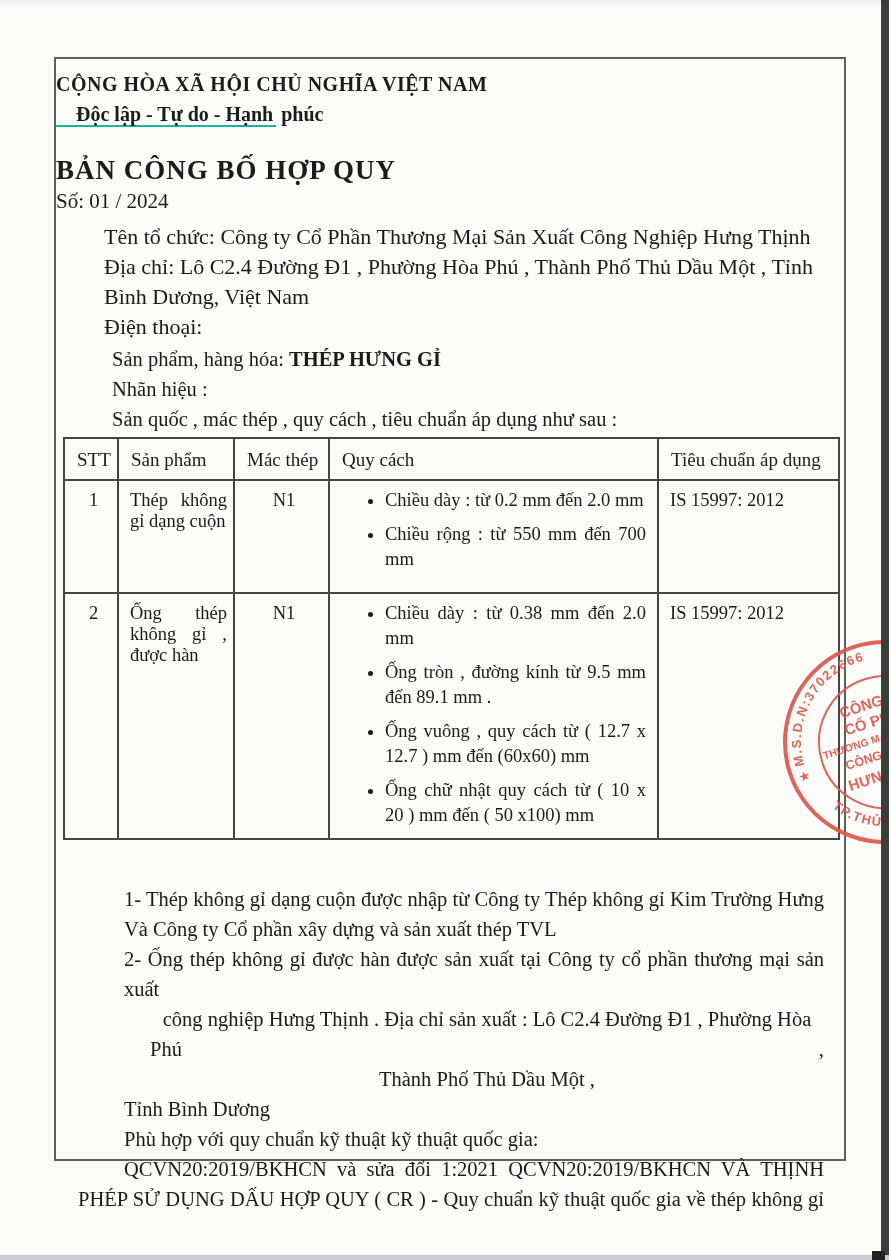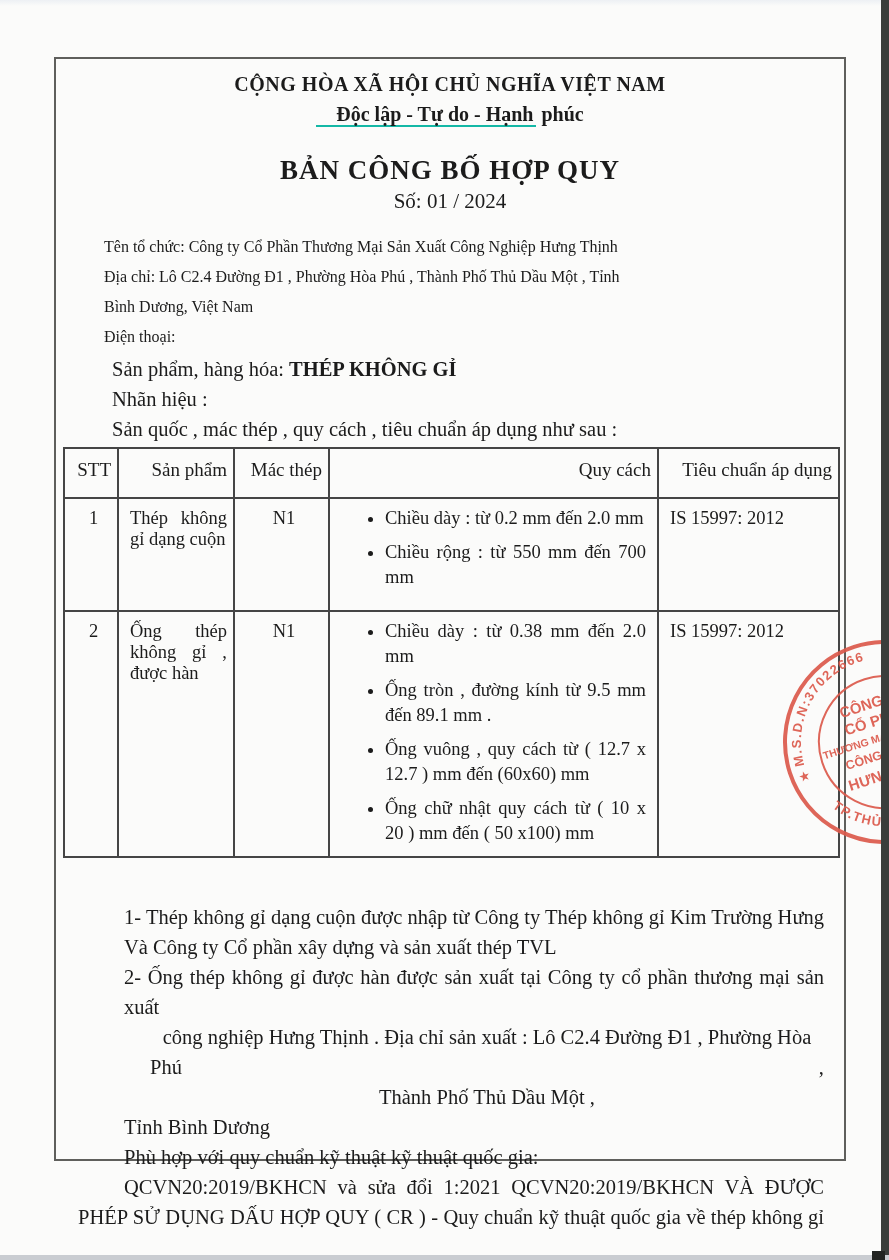--- a/index.html
+++ b/index.html
@@ -13,37 +13,37 @@
     background:linear-gradient(#edf0f4, rgba(255,255,255,0)); z-index:1; }
   .edge-band { position:absolute; right:0; top:0; width:8px; height:1260px;
     z-index:6; }
   .bottom-strip { position:absolute; left:0; bottom:0; width:100%; height:5px; z-index:6; }
   .corner-square { position:absolute; right:4px; bottom:0; width:13px; height:9px; z-index:7; }
 
   .frame {
     position:absolute; left:54px; top:57px; width:788px; height:1100px;
     border:2px solid #5f5f5c; background:transparent; z-index:2;
   }
-  .center { text-align:center; }
+  .center { }
   .nat-title { margin-top:13px; font-size:20px; font-weight:bold; letter-spacing:0.5px; line-height:24px; }
   .motto { margin-top:4px; font-size:20px; font-weight:bold; line-height:28px; }
   .motto .u { border-bottom:2px solid #14b8a6; padding:0 3px 0 20px; }
   .doc-title { margin-top:26px; font-size:27px; font-weight:bold; letter-spacing:1px; line-height:32px; }
   .doc-number { margin-top:2px; font-size:21px; line-height:26px; }
 
-  .info1 { margin-top:18px; padding:0 22px 0 48px; font-size:16px; line-height:30px; }
+  .info1 { margin-top:8px; padding:0 22px 0 48px; font-size:22px; line-height:30px; }
   .info2 { margin-top:2px; padding:0 22px 0 56px; font-size:20.5px; line-height:30px; }
   .bold { font-weight:bold; }
 
   table.spec {
     margin:3px 0 0 7px; border-collapse:collapse; width:775px;
     font-size:18.5px; table-layout:fixed;
   }
   table.spec th, table.spec td { border:2px solid #454545; vertical-align:top; }
-  table.spec th { font-weight:normal; height:38px; vertical-align:middle; text-align:right; padding:2px 6px 8px 12px; font-size:19px; }
+  table.spec th { font-weight:normal; height:38px; vertical-align:middle; text-align:left; padding:2px 6px 0 12px; font-size:19px; }
   th.c, td.c { text-align:center; padding-left:4px; }
   td.pad { padding:9px 6px 4px 11px; }
   td.just { text-align:justify; }
   tr.r1 td { height:98px; }
   tr.r2 td { height:230px; }
   ul.specs { margin:6px 8px 0 0; padding:0 2px 0 54px; }
   ul.specs li { margin:0 0 9px 0; line-height:25px; text-align:justify; }
 
   .notes { margin-top:44px; padding:0 20px 0 68px; font-size:20.5px; line-height:30px; }
   .notes div { min-height:30px; }
@@ -73,21 +73,21 @@
     <div class="center doc-number">Số: 01 / 2024</div>
 
     <div class="info1">
       <div>Tên tổ chức: Công ty Cổ Phần Thương Mại Sản Xuất Công Nghiệp Hưng Thịnh</div>
       <div>Địa chỉ: Lô C2.4 Đường Đ1 , Phường Hòa Phú , Thành Phố Thủ Dầu Một , Tỉnh</div>
       <div>Bình Dương, Việt Nam</div>
       <div>Điện thoại:</div>
     </div>
 
     <div class="info2">
-      <div><span>Sản phẩm, hàng hóa: </span><span class="bold">THÉP KHÔNG GỈ</span></div>
+      <div><span>Sản phẩm, hàng hóa: </span><span class="bold">THÉP HƯNG GỈ</span></div>
       <div>Nhãn hiệu :</div>
       <div>Sản quốc , mác thép , quy cách , tiêu chuẩn áp dụng như sau :</div>
     </div>
 
     <table class="spec">
       <colgroup>
         <col style="width:54px">
           <col style="width:116px">
           <col style="width:95px">
           <col style="width:329px">
@@ -131,21 +131,21 @@
       </table>
 
     <div class="notes">
       <div class="jl">1- Thép không gỉ dạng cuộn được nhập từ Công ty Thép không gỉ Kim Trường Hưng</div>
       <div>Và Công ty Cổ phần xây dựng và sản xuất thép TVL</div>
       <div class="jl">2- Ống thép không gỉ được hàn được sản xuất tại Công ty cổ phần thương mại sản xuất</div>
       <div class="ind jl">công nghiệp Hưng Thịnh . Địa chỉ sản xuất : Lô C2.4 Đường Đ1 , Phường Hòa Phú ,</div>
       <div class="ind">Thành Phố Thủ Dầu Một ,</div>
       <div>Tỉnh Bình Dương</div>
       <div>Phù hợp với quy chuẩn kỹ thuật kỹ thuật quốc gia:</div>
-      <div class="jl">QCVN20:2019/BKHCN và sửa đổi 1:2021 QCVN20:2019/BKHCN VÀ ĐƯỢC</div>
+      <div class="jl">QCVN20:2019/BKHCN và sửa đổi 1:2021 QCVN20:2019/BKHCN VÀ THỊNH</div>
       <div class="outdent">PHÉP SỬ DỤNG DẤU HỢP QUY ( CR ) - Quy chuẩn kỹ thuật quốc gia về thép không gỉ</div>
     </div>
   </div>
 
   <div class="stamp-wrap">
     <svg width="240" height="230" viewBox="0 0 240 230">
       <defs>
         <path id="arc-top" d="M 33,114 A 84,84 0 0 1 201,114"></path>
         <path id="arc-bottom" d="M 41,150 A 84,84 0 0 0 193,150"></path>
       </defs>

